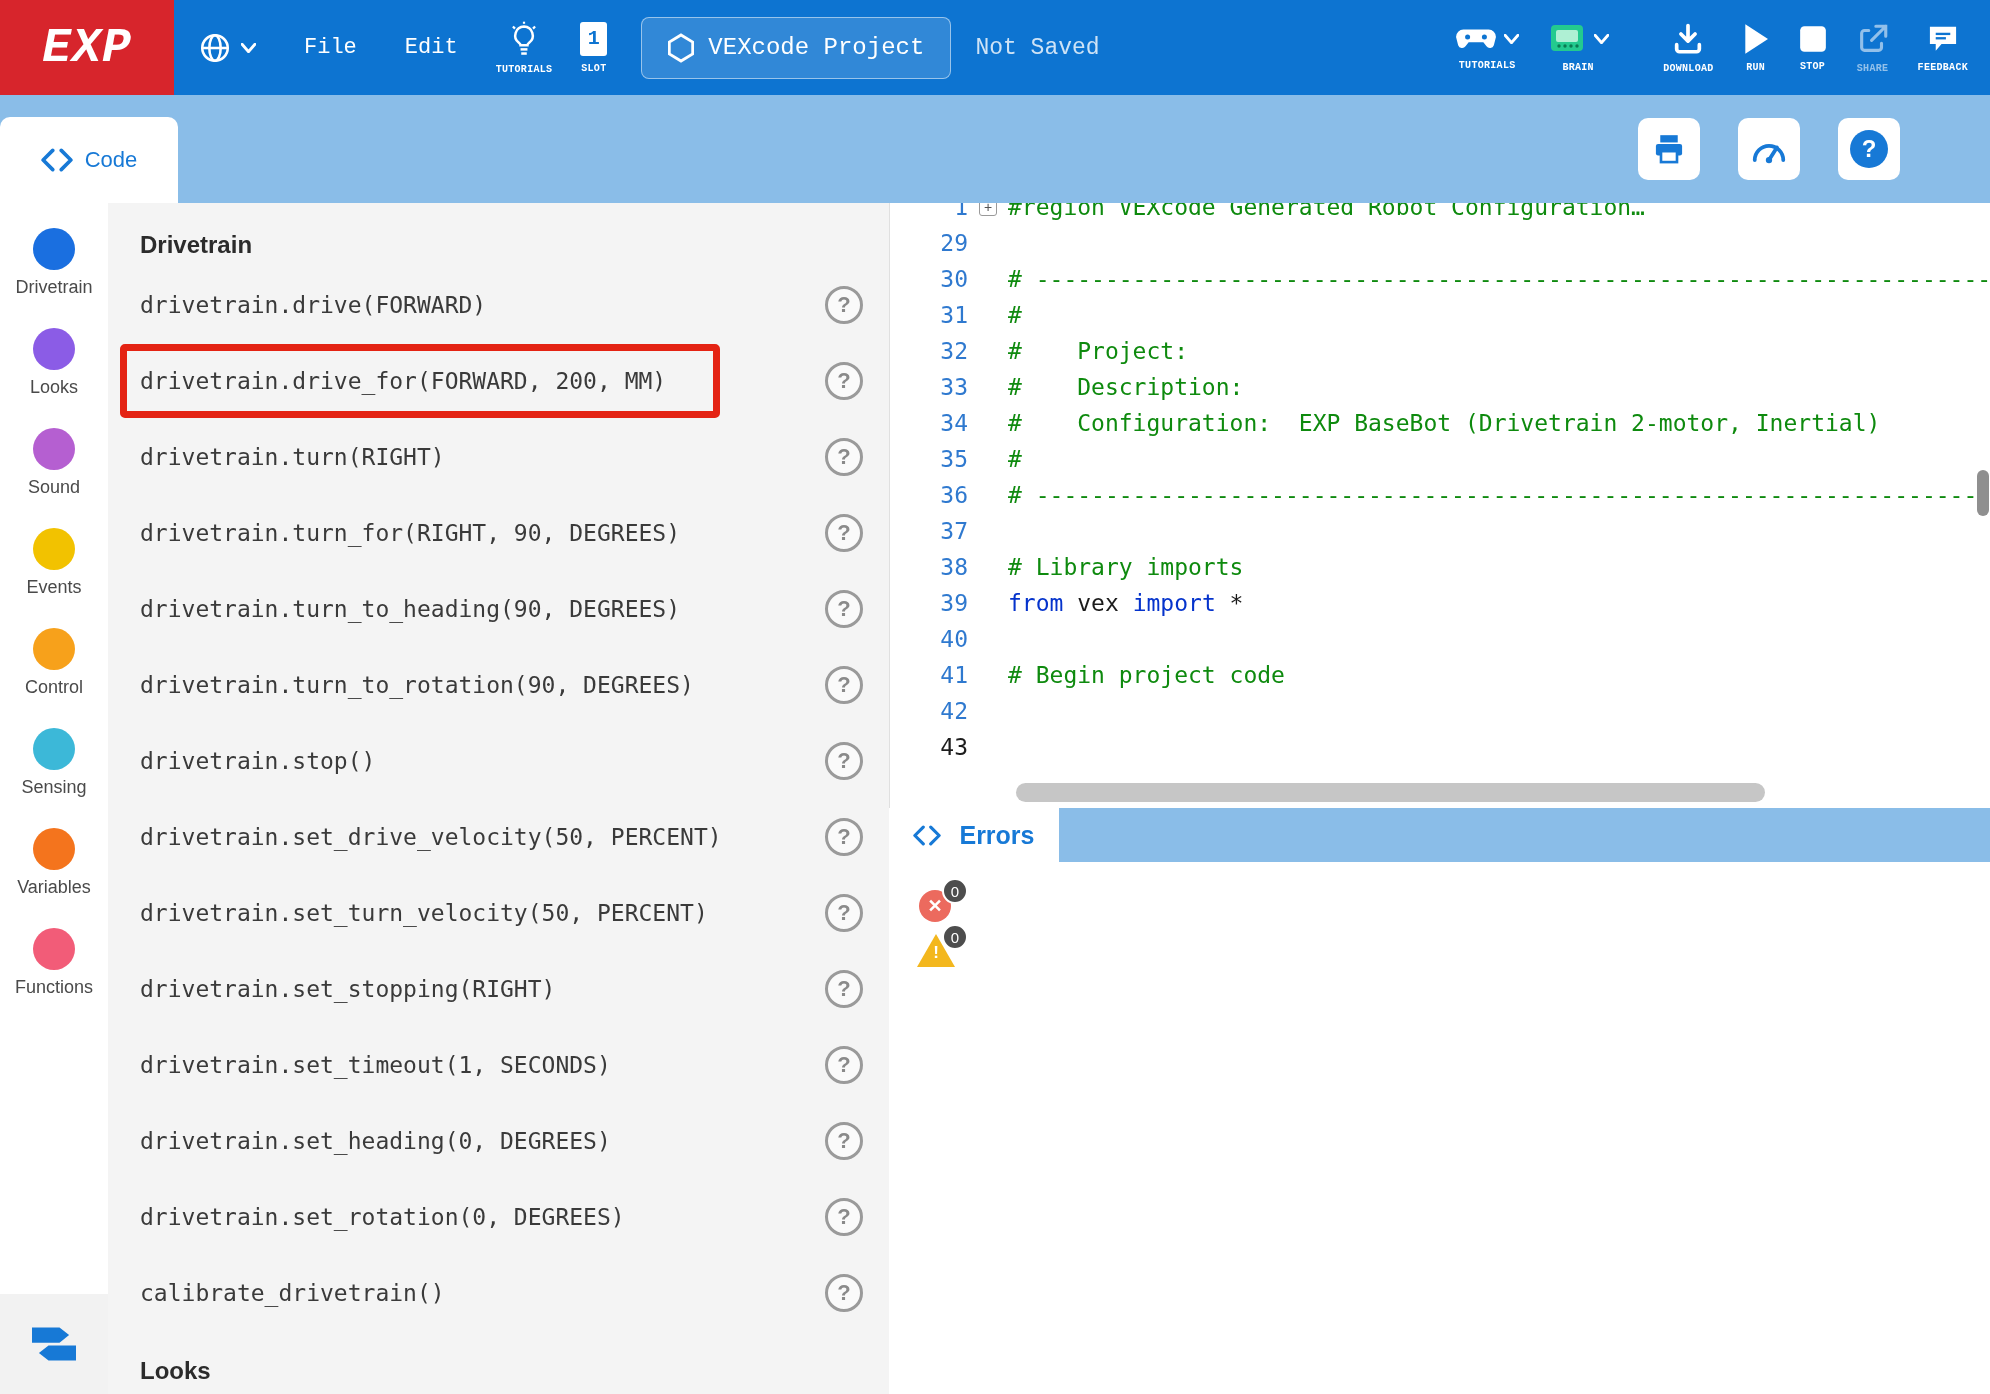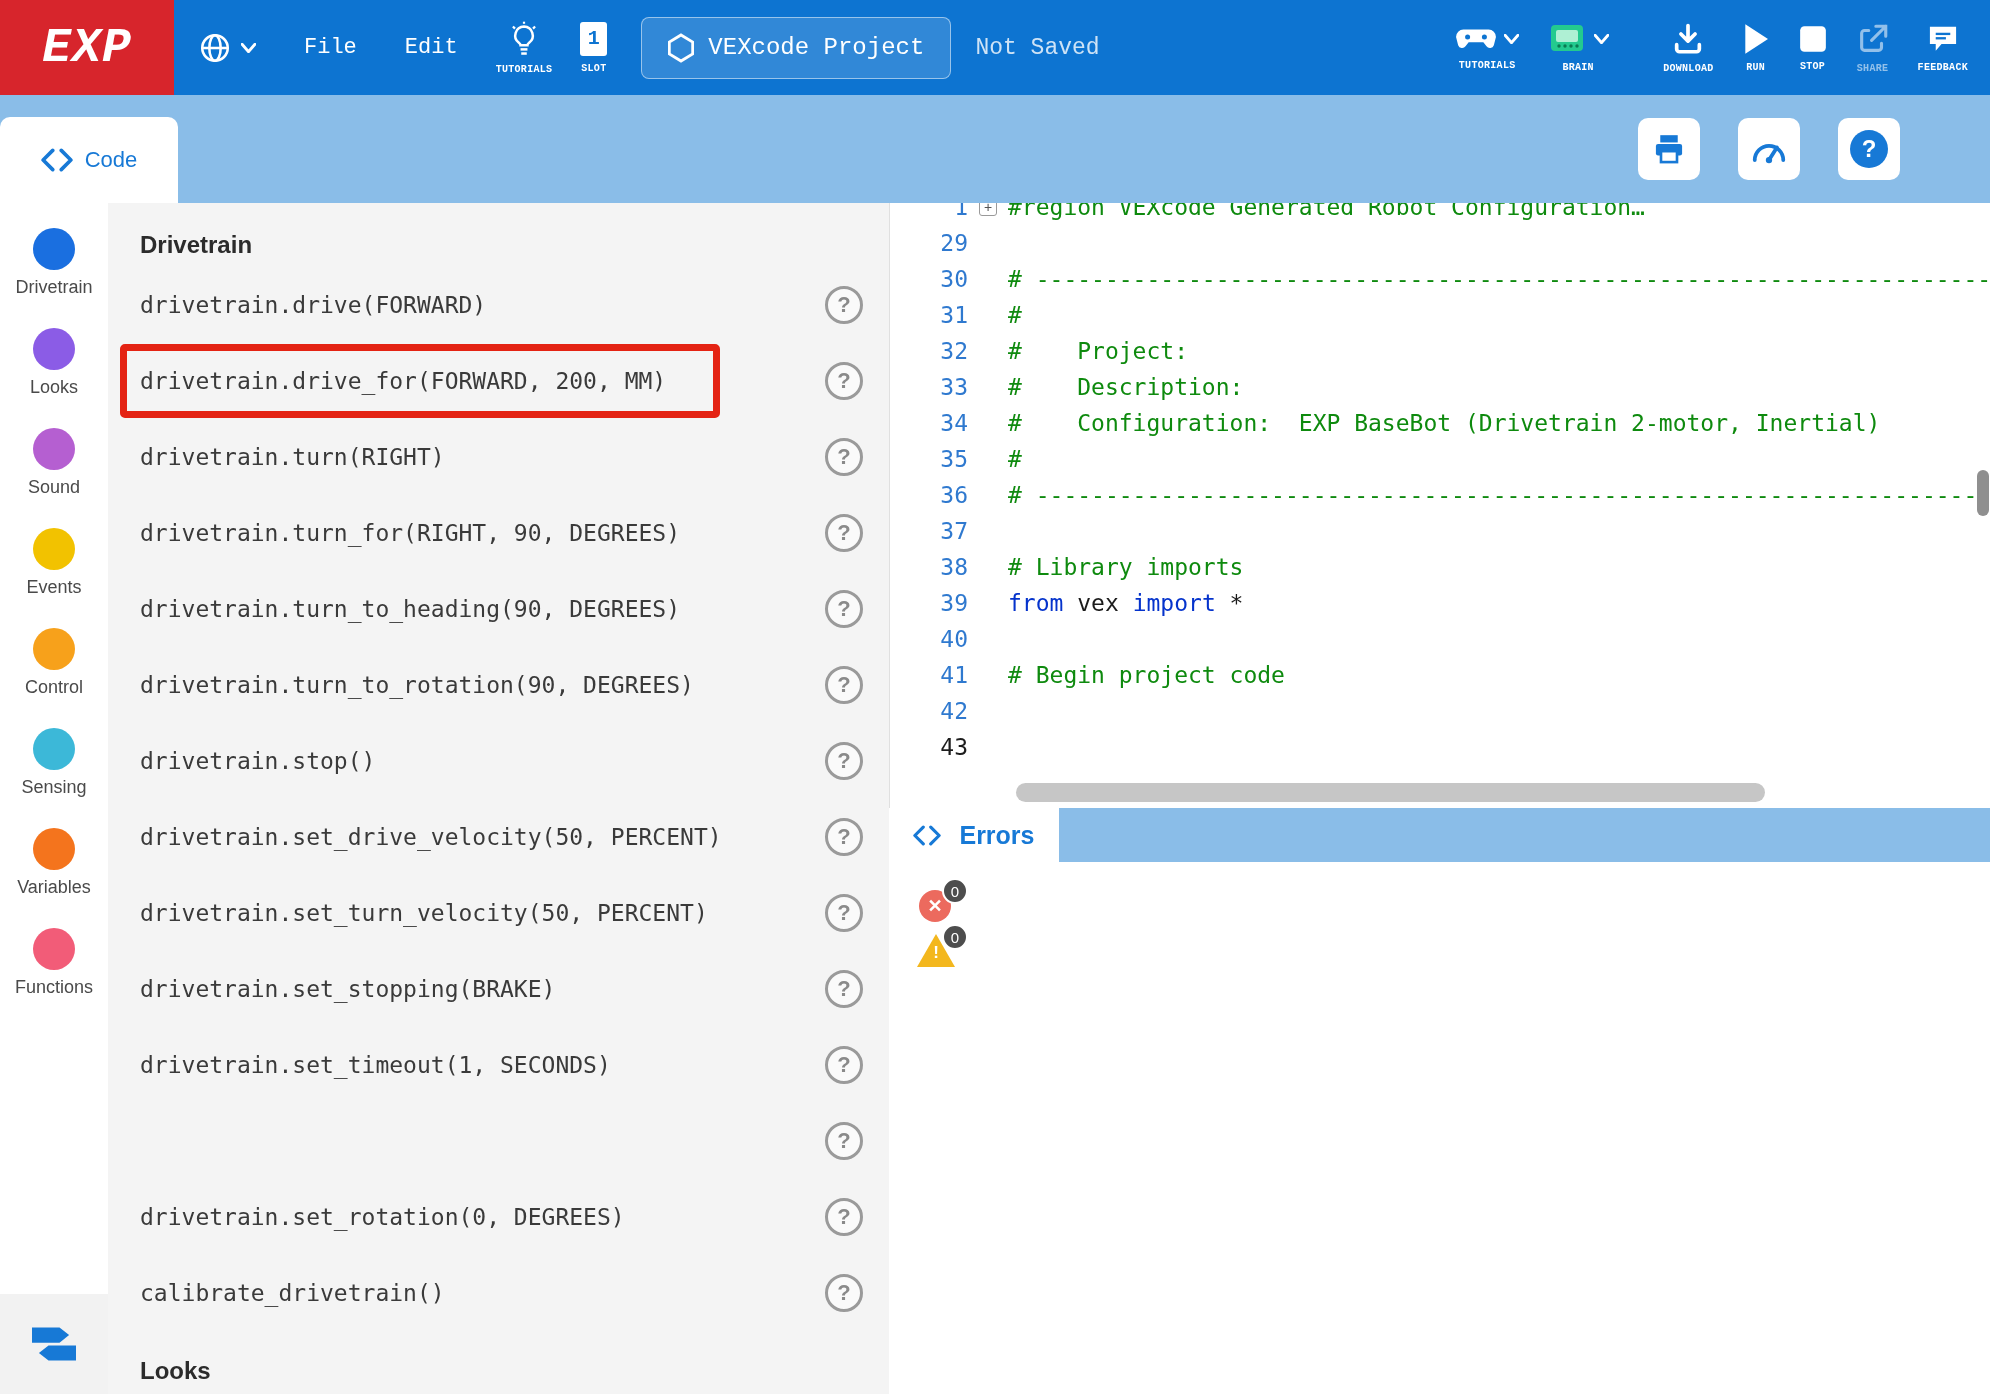--- a/index.html
+++ b/index.html
@@ -325,28 +325,29 @@
         </div>
         <div class="cmd-row">
           <span class="cmd-text">drivetrain.set_drive_velocity(50, PERCENT)</span>
           <div class="help-dot">?</div>
         </div>
         <div class="cmd-row">
           <span class="cmd-text">drivetrain.set_turn_velocity(50, PERCENT)</span>
           <div class="help-dot">?</div>
         </div>
         <div class="cmd-row">
-          <span class="cmd-text">drivetrain.set_stopping(BRAKE)</span>
+          <span class="cmd-text">drivetrain.set_stopping(RIGHT)</span>
           <div class="help-dot">?</div>
         </div>
         <div class="cmd-row">
           <span class="cmd-text">drivetrain.set_timeout(1, SECONDS)</span>
           <div class="help-dot">?</div>
         </div>
         <div class="cmd-row">
+          <span class="cmd-text">drivetrain.set_heading(0, DEGREES)</span>
           <div class="help-dot">?</div>
         </div>
         <div class="cmd-row">
           <span class="cmd-text">drivetrain.set_rotation(0, DEGREES)</span>
           <div class="help-dot">?</div>
         </div>
         <div class="cmd-row">
           <span class="cmd-text">calibrate_drivetrain()</span>
           <div class="help-dot">?</div>
         </div>

